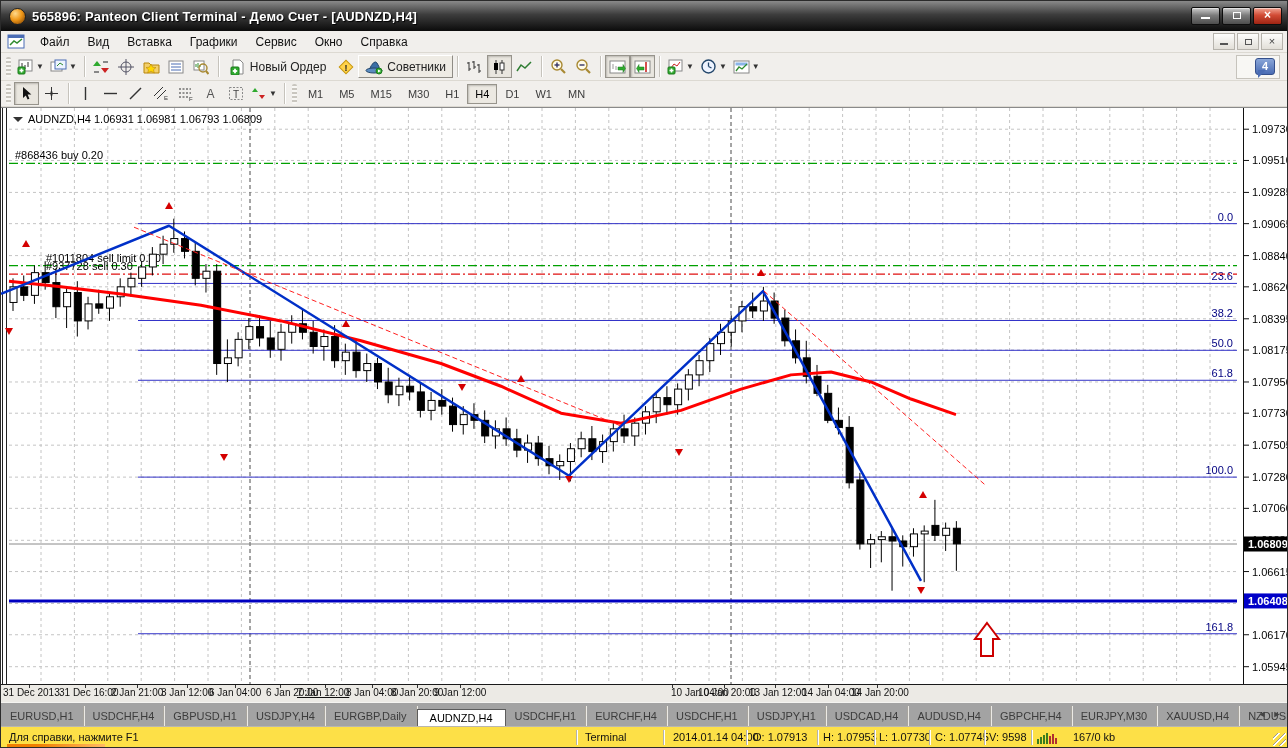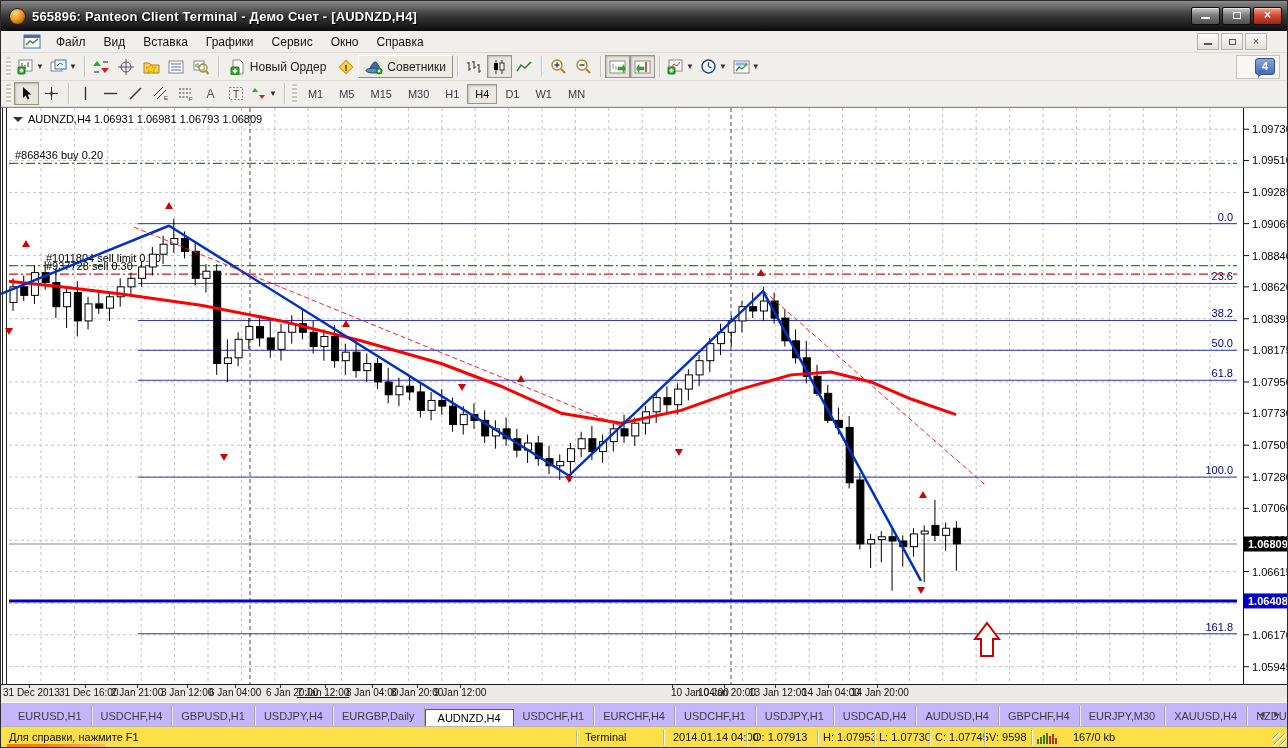--- a/index.html
+++ b/index.html
@@ -8,21 +8,21 @@
   
   .titlebar{height:30px;background:linear-gradient(#8a8a8a,#3d3d3d 45%,#0b0b0b);display:flex;align-items:center;padding:0 5px;color:#fff;flex:0 0 30px}
   .app-icon{width:17px;height:17px;border-radius:50%;background:radial-gradient(circle at 35% 30%,#ffd98c,#f09819 45%,#8a4a05 90%);border:1px solid #222;margin:0 6px 0 3px}
   .title-text{font-size:13px;font-weight:bold;text-shadow:1px 1px 1px #000;letter-spacing:.2px}
   .win-btns{margin-left:auto;display:flex}
   .wbtn{width:29px;height:18px;margin-left:2px;border:1px solid #0d0d0d;border-radius:2px;background:linear-gradient(#cfcfcf,#7c7c7c 45%,#4d4d4d);color:#fff;font-size:12px;line-height:15px;text-align:center;box-shadow:inset 0 1px 0 rgba(255,255,255,.45)}
   .wbtn .box{display:inline-block;width:8px;height:7px;border:1px solid #fff;margin-top:4px}
   .wbtn .mindash{display:inline-block;width:9px;height:2px;background:#fff;margin-top:9px}
   .wbtn.close{background:linear-gradient(#f2a593,#d24b35 45%,#9e2413);font-weight:bold}
   
-  .menubar{height:22px;background:#f1efec;display:flex;align-items:center;font-size:12px;color:#111;border-bottom:1px solid #dcd9d2;flex:0 0 22px;padding:0 20px}
+  .menubar{height:22px;background:#f1efec;display:flex;align-items:center;font-size:12px;color:#111;border-bottom:1px solid #dcd9d2;flex:0 0 22px;padding:0 4px}
   .menu-doc-icon{width:18px;height:15px;margin:0 6px 0 2px}
   .menu-item{padding:3px 9px;cursor:default}
   .child-controls{margin-left:auto;display:flex;align-items:center}
   .cbtn{width:22px;height:17px;border:1px solid #b6b3ac;background:linear-gradient(#fdfdfc,#e2dfd8);margin-left:2px;color:#444;font-size:11px;text-align:center;line-height:14px}
   .cbtn .box{display:inline-block;width:7px;height:6px;border:1px solid #555;margin-top:4px}
   .cbtn .mindash{display:inline-block;width:8px;height:2px;background:#555;margin-top:9px}
   
   .toolbar{background:#f1efec;display:flex;align-items:center;border-bottom:1px solid #dcd9d2;padding:0 2px}
   .toolbar1{height:28px;flex:0 0 28px}
   .toolbar2{height:26px;flex:0 0 26px}
@@ -39,21 +39,21 @@
   .mailbubble{position:relative;width:20px;height:17px;background:linear-gradient(#8aa6d8,#4a6cb4);border:1px solid #35508c;border-radius:3px;color:#fff;font-size:11px;font-weight:bold;text-align:center;line-height:15px}
   .mailbubble:after{content:"";position:absolute;left:2px;bottom:-4px;border:4px solid transparent;border-top-color:#4a6cb4;border-left-color:#4a6cb4;width:0;height:0}
   
   .chart-wrap{position:relative;height:577px;flex:0 0 577px;background:#fff;border-top:1px solid #8a8a8a}
   svg text{font-family:"Liberation Sans",sans-serif}
   
   .timeaxis{height:18px;flex:0 0 18px;background:#eceae5;border-top:1px solid #1a1a1a;position:relative;font-size:10px;color:#111}
   .tlabel{position:absolute;top:2px;white-space:nowrap}
   .ttick{position:absolute;top:0;width:1px;height:3px;background:#333}
   
-  .tabsbar{height:24px;flex:0 0 24px;background:#c4b5fd;border-top:1px solid #f5f4f1;display:flex;align-items:stretch;padding-left:8px;font-size:11px;color:#3c3c3c;position:relative}
+  .tabsbar{height:24px;flex:0 0 24px;background:#a3a3a3;border-top:1px solid #f5f4f1;display:flex;align-items:stretch;font-size:11px;color:#3c3c3c;position:relative}
   .tab{display:flex;align-items:center;padding:0 9px;border-right:1px solid #a8a59e;box-shadow:1px 0 0 #eceae5;margin-top:3px;white-space:nowrap}
   .tab.active{background:#fff;border:1px solid #5c5c5c;border-bottom:none;color:#000;margin-top:6px;padding:0 12px;box-shadow:none}
   .tabscroll{position:absolute;right:4px;top:6px;display:flex;gap:3px;color:#444;font-size:9px}
   .tabscroll span{width:12px;text-align:center}
   
   .statusbar{height:22px;flex:1;background:#fde047;border-top:1px solid #b9b6af;position:relative;font-size:11px;color:#111}
   .st{position:absolute;top:4px;white-space:nowrap}
   .stsep{position:absolute;top:3px;height:15px;width:1px;background:#b5b2ab;box-shadow:1px 0 0 #fff}
   .grip-corner{position:absolute;right:1px;bottom:1px;width:13px;height:13px;background:repeating-linear-gradient(135deg,transparent 0 3px,#9b988f 3px 4px,#fff 4px 5px)}
   .orangebar{position:absolute;left:6px;bottom:0;height:3px;width:98px;background:linear-gradient(90deg,#f07e00 0 30px,#ffb963)}

